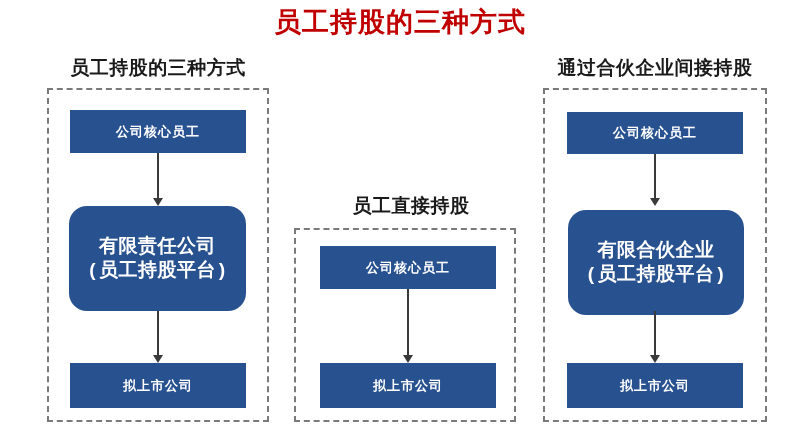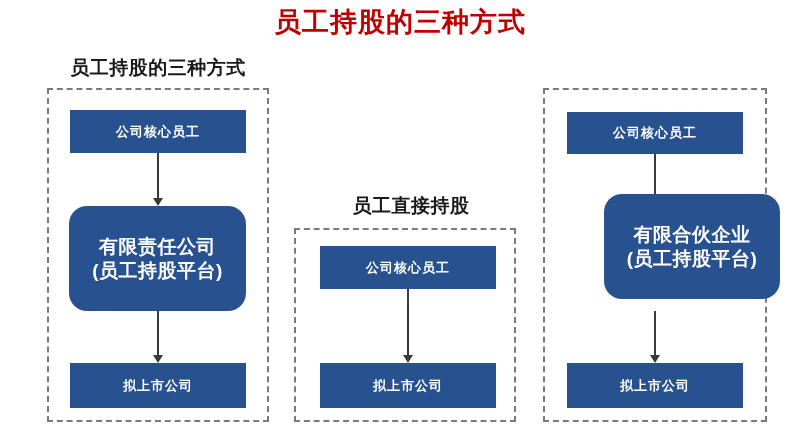--- a/index.html
+++ b/index.html
@@ -1,15 +1,15 @@
 <!DOCTYPE html>
 <html style="--title_red: #C00000; --box_blue: #27518F; --header_black: #1A1A1A; --arrow_gray: #3A3A3A; --dash_gray: #7A7A7A; --box_text: #FFFFFF;"><head>
 <meta charset="utf-8">
 <style>
-  * { margin: 0; padding: 0; box-sizing: border-box; }
+  * { margin: 0; padding: 0; box-sizing: border-box; font-family: Liberation Mono, monospace; }
   html, body { background: #ffffff; }
   body {
     font-family: "Liberation Sans", "DejaVu Sans", sans-serif;
     width: 800px; height: 430px; overflow: hidden;
   }
   .canvas {
     position: relative;
     width: 800px; height: 430px;
     background: #ffffff;
   }
@@ -96,23 +96,24 @@
   </div>
   <div class="arrow" style="left:157px; top:311px; height:44px;"></div>
   <div class="bluebox" style="left:70px; top:363px; width:176px; height:45px;">拟上市公司</div>
 
   <div class="col-header" style="left:300px; top:193px; width:222px;">员工直接持股</div>
   <div class="dashed" style="left:294px; top:228px; width:222px; height:194px;"></div>
   <div class="bluebox" style="left:320px; top:246px; width:176px; height:43px;">公司核心员工</div>
   <div class="arrow" style="left:407px; top:289px; height:66px;"></div>
   <div class="bluebox" style="left:320px; top:363px; width:176px; height:45px;">拟上市公司</div>
 
+  <div class="col-header" style="left:543px; top:55px; width:224px;">通过合伙企业间接持股</div>
   <div class="dashed" style="left:543px; top:88px; width:224px; height:334px;"></div>
   <div class="bluebox" style="left:567px; top:112px; width:176px; height:42px;">公司核心员工</div>
   <div class="arrow" style="left:654px; top:154px; height:44px;"></div>
-  <div class="rounded" style="left:568px; top:194px; width:176px; height:105px;margin-left:36px;">
+  <div class="rounded" style="left:568px; top:210px; width:176px; height:105px;">
     <div>有限合伙企业</div>
     <div>(员工持股平台)</div>
   </div>
   <div class="arrow" style="left:654px; top:311px; height:44px;"></div>
   <div class="bluebox" style="left:567px; top:363px; width:176px; height:45px;">拟上市公司</div>
 
 </div>
 
 </body></html>

